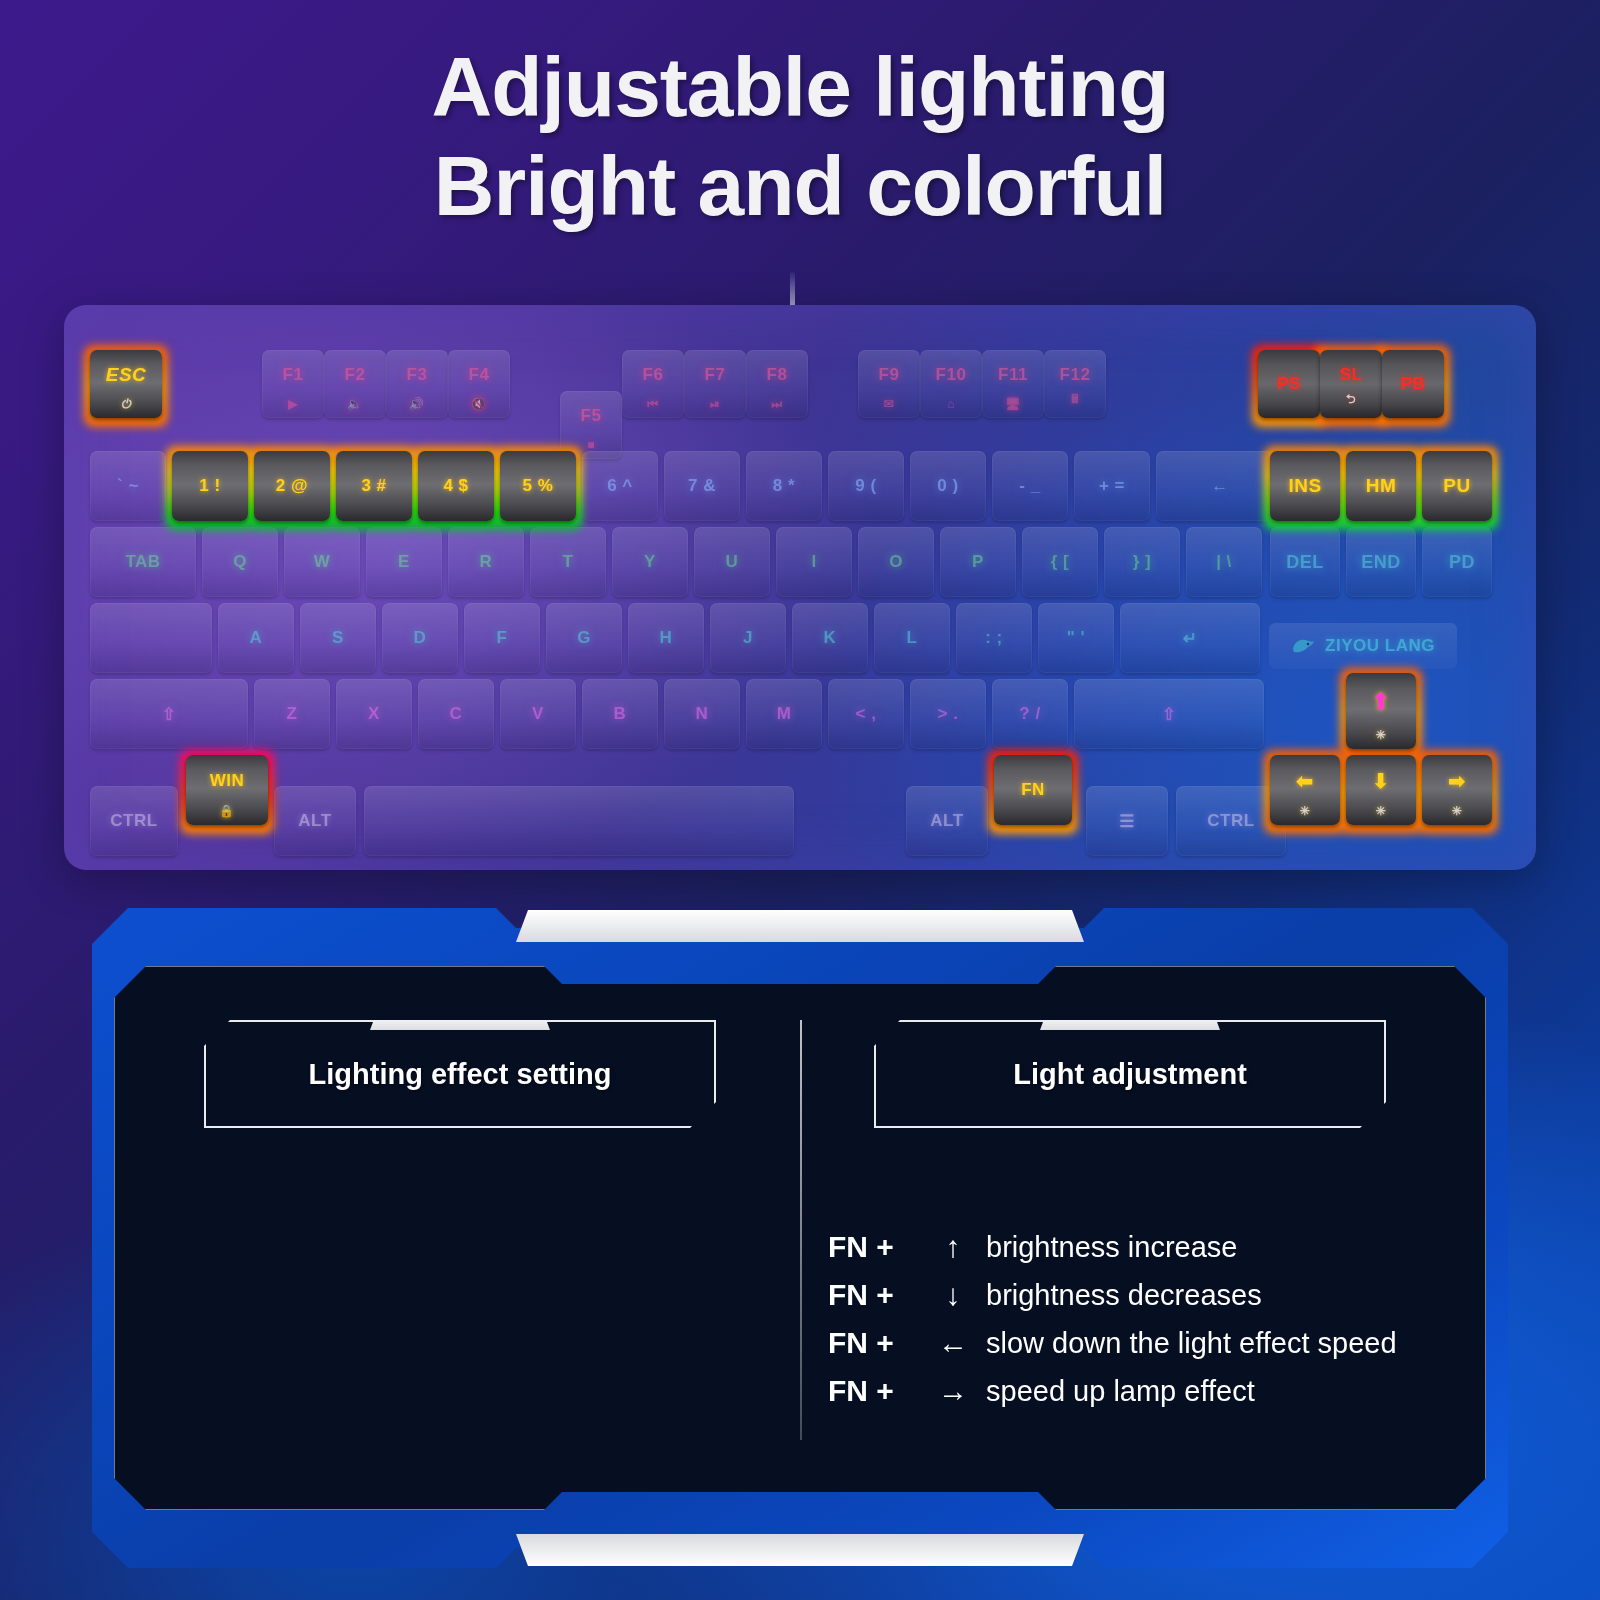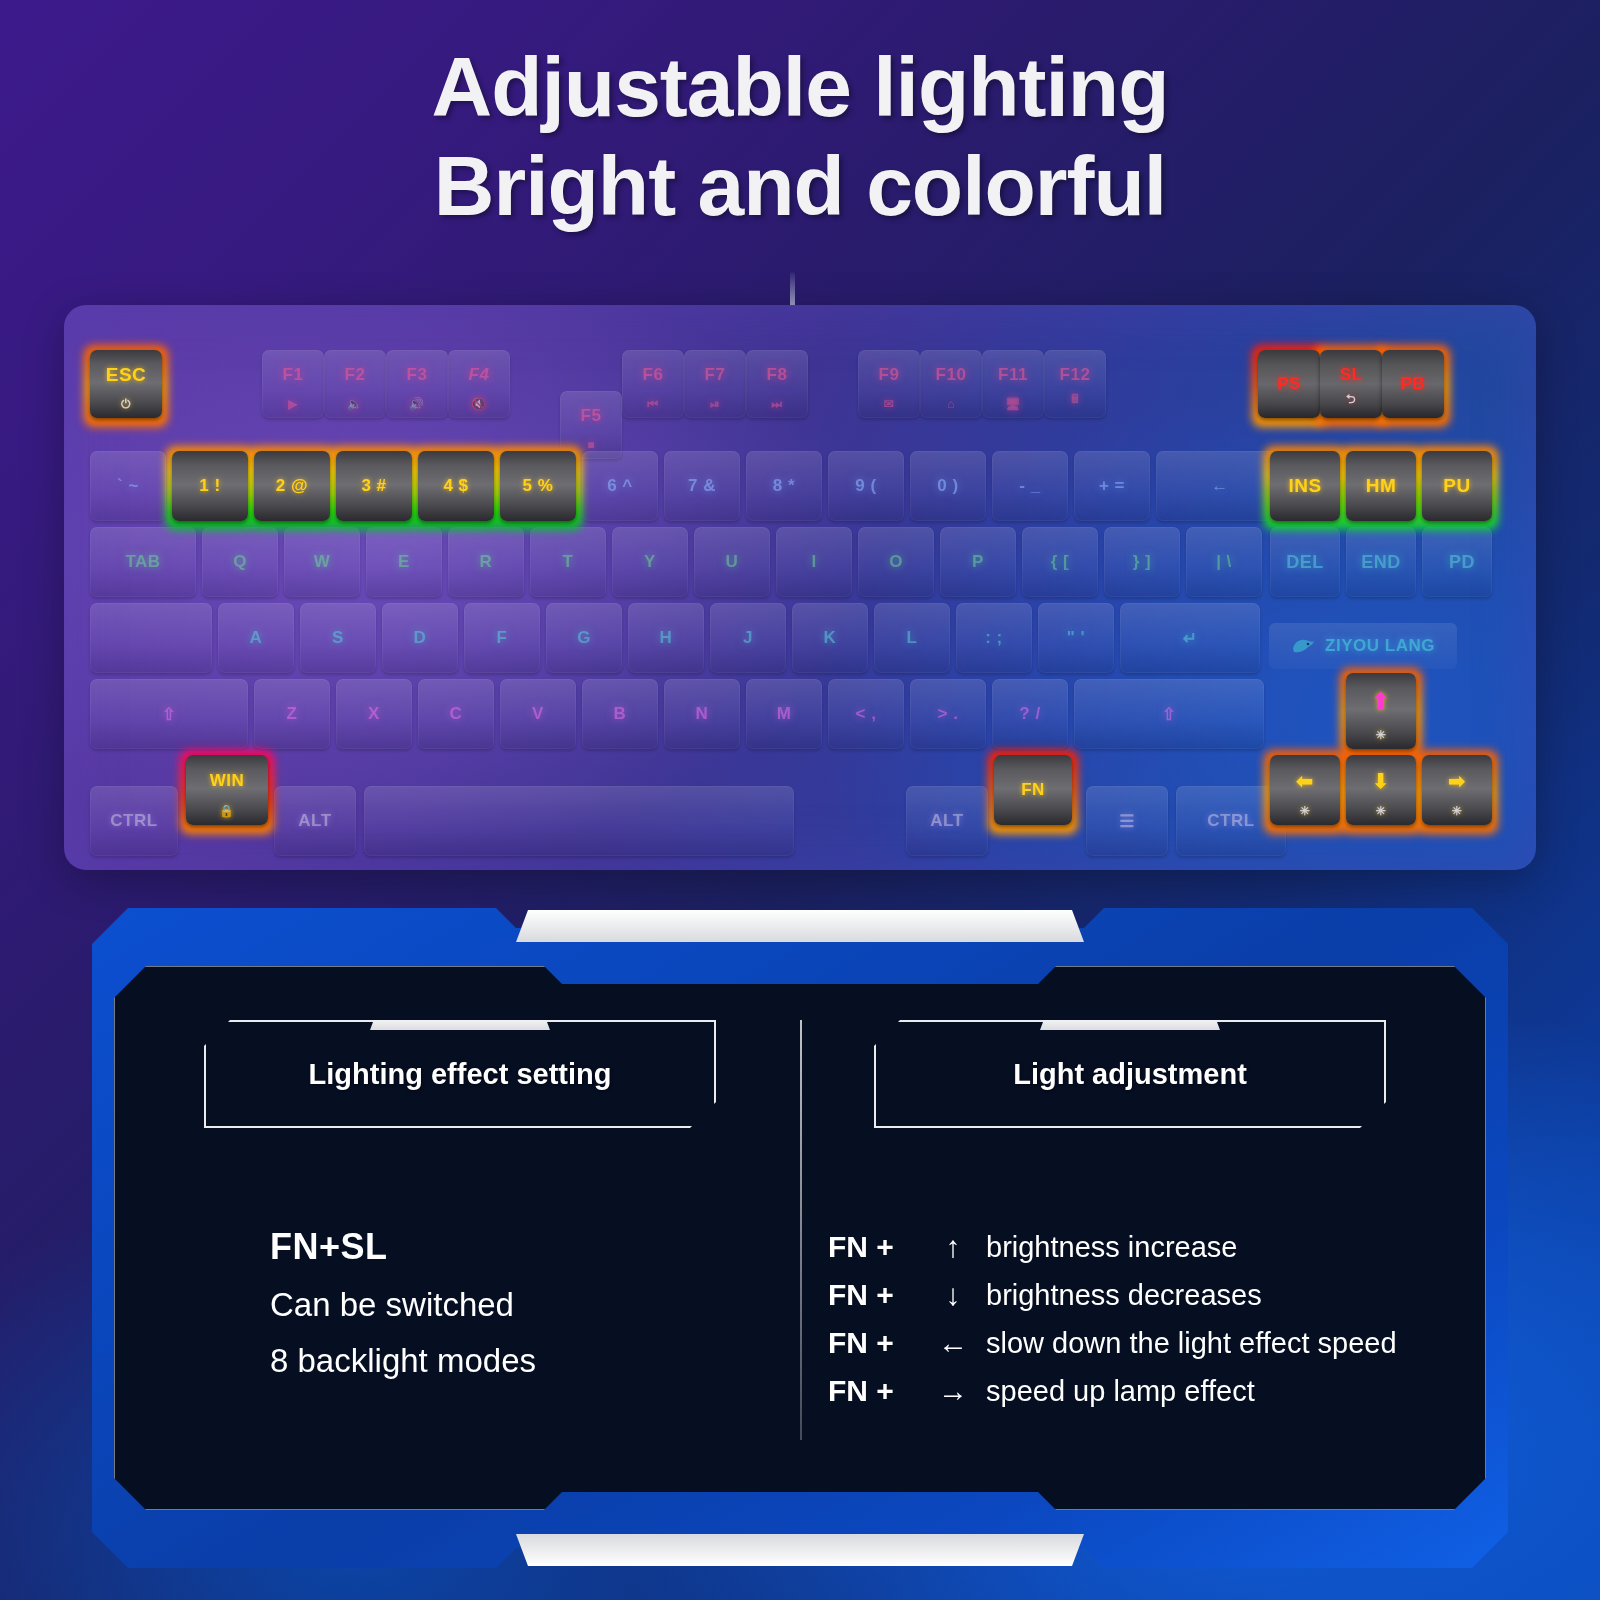--- a/index.html
+++ b/index.html
@@ -173,38 +173,38 @@
 <div class="headline">
   <span class="l1">Adjustable lighting</span>
   <span class="l2">Bright and colorful</span>
 </div>
 
 <div class="cable"></div>
 
 <div class="kb-panel">
   <div class="kb-inner" id="kb-inner">
       <div class="glow orange" style="left: 20px; top: 40px; width: 84px; height: 82px;"></div>
-      <div class="key lit" style="left: 26px; top: 45px; width: 72px; height: 68px; font-size: 19px;">
+      <div class="key lit" style="left: 26px; top: 45px; width: 72px; height: 68px; font-size: 19px; font-style: italic;">
         <span style="transform: translateY(-9px);">ESC</span>
         <span class="sub" style="color: rgb(232, 232, 238);">⏻</span>
       </div>
       <div class="key dim-pink" style="left: 198px; top: 45px; width: 62px; height: 68px; font-size: 17px;">
         <span style="transform: translateY(-9px);">F1</span>
         <span class="sub">▶</span>
       </div>
       <div class="key dim-pink" style="left: 260px; top: 45px; width: 62px; height: 68px; font-size: 17px;">
         <span style="transform: translateY(-9px);">F2</span>
         <span class="sub">🔈</span>
       </div>
       <div class="key dim-pink" style="left: 322px; top: 45px; width: 62px; height: 68px; font-size: 17px;">
         <span style="transform: translateY(-9px); text-align: right;">F3</span>
         <span class="sub">🔊</span>
       </div>
       <div class="key dim-pink" style="left: 384px; top: 45px; width: 62px; height: 68px; font-size: 17px;">
-        <span style="transform: translateY(-9px); font-style: italic;">F4</span>
+        <span style="transform: translateY(-9px);">F4</span>
         <span class="sub">🔇</span>
       </div>
       <div class="key dim-pink" style="left: 496px; top: 45px; width: 62px; height: 68px; font-size: 17px; margin-top: 41px;">
         <span style="transform: translateY(-9px);">F5</span>
         <span class="sub">■</span>
       </div>
       <div class="key dim-pink" style="left: 558px; top: 45px; width: 62px; height: 68px; font-size: 17px;">
         <span style="transform: translateY(-9px);">F6</span>
         <span class="sub">⏮</span>
       </div>
@@ -498,25 +498,20 @@
   <div class="hexhead" style="left:782px; top:112px; width:512px;">
     <div class="notch"></div>
     <span class="ht">Light adjustment</span>
   </div>
 
   <div class="hexhead" style="left:112px; top:112px; width:512px;">
     <div class="notch"></div>
     <span class="ht">Lighting effect setting</span>
   </div>
 
-  <div class="panel-body" style="left:178px; top:318px; width:520px;">
-    <div class="fnsl">FN+SL</div>
-    <div class="bline">Can be switched</div>
-    <div class="bline">8 backlight modes</div>
-  </div>
 
   <div class="panel-body" id="shortcut-list" style="left:736px; top:322px; width:650px;">
       <div class="shortcut-row">
         <span class="sc-key">FN +</span>
         <span class="sc-arrow">↑</span>
         <span class="sc-desc">brightness increase</span>
       </div>
       <div class="shortcut-row">
         <span class="sc-key">FN +</span>
         <span class="sc-arrow">↓</span>

